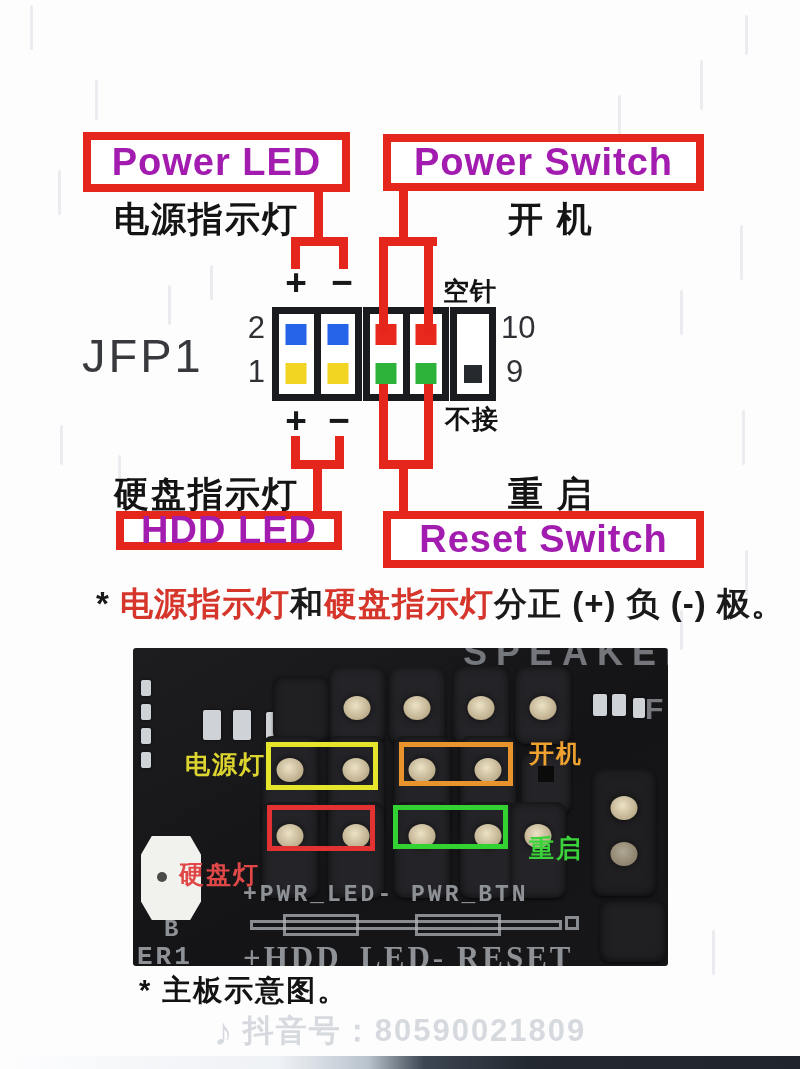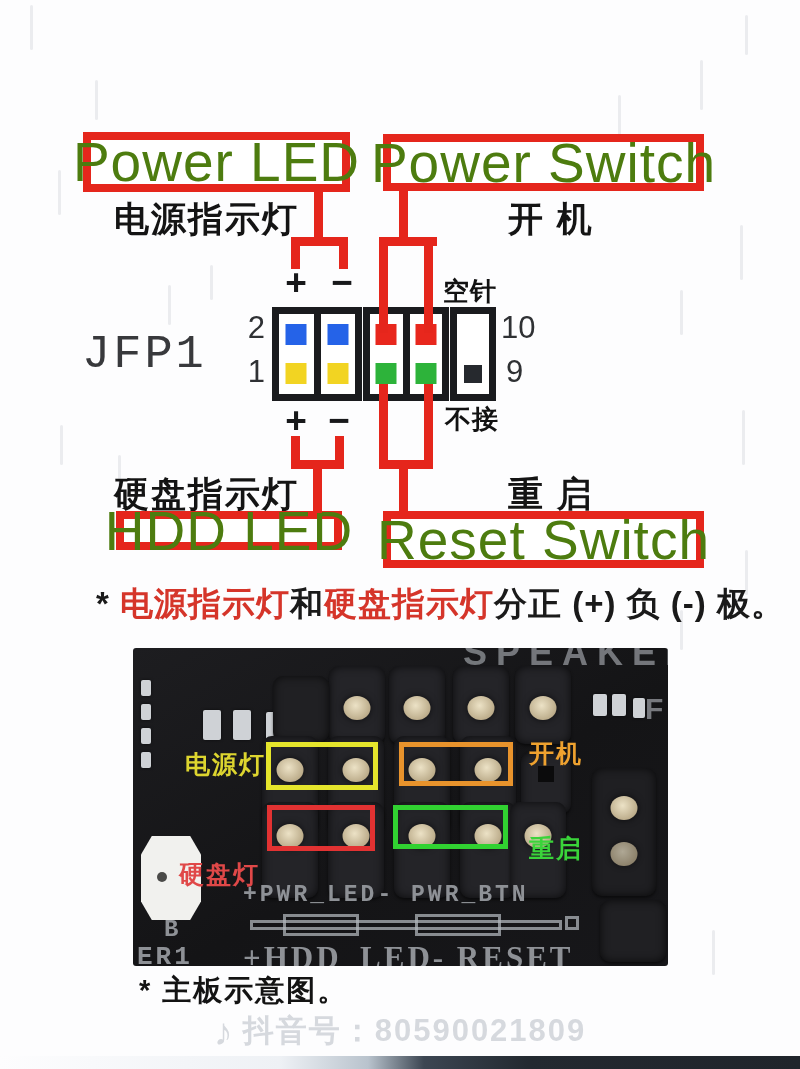--- a/index.html
+++ b/index.html
@@ -11,33 +11,33 @@
   }
   .artifact{position:absolute; background:rgba(140,150,162,0.16); width:3px; border-radius:2px;}
   .title{
     position:absolute; left:0; right:0; top:44px; text-align:center;
     font-size:58px; font-weight:700; letter-spacing:4px;
   }
   .redbox{
     position:absolute; background:#fff; border:8px solid #e5261c;
     display:flex; align-items:center; justify-content:center; box-sizing:border-box;
   }
-  .eng{font-size:55px; font-weight:400; color:#4d7c0f; letter-spacing:1px; white-space:nowrap;}
+  .eng{font-size:38px; font-weight:700; color:#a21caf; letter-spacing:1px; white-space:nowrap;}
   .zh-label{position:absolute; font-size:35px; font-weight:600; color:#141414; letter-spacing:2px; white-space:nowrap;}
   .wire{position:absolute; z-index:5;}
   .pin-group{position:absolute; background:#fff; border:7px solid #1a1b1e; display:flex; box-sizing:border-box; z-index:2;}
   .cell{flex:1; position:relative;}
   .cell + .cell{border-left:7px solid #1a1b1e;}
   .sq{position:absolute; left:50%; transform:translateX(-50%); width:21px; height:21px;}
   .sq.top{top:10px;} .sq.bot{top:49px;}
   .sq.dark{width:18px; height:18px; top:51px;}
   .pm{position:absolute; width:44px; text-align:center; font-size:37px; font-weight:700; color:#17181a;}
   .pin-num{position:absolute; font-size:31px; font-weight:400; color:#2f3134;}
   .small-zh{position:absolute; font-size:26px; font-weight:600; color:#121212; letter-spacing:1px;}
-  .jfp1{position:absolute; left:82px; top:328px; font-size:47px; letter-spacing:3px; color:#38393c; font-weight:400;font-family:Liberation Mono, monospace;}
+  .jfp1{position:absolute; left:82px; top:328px; font-size:47px; letter-spacing:3px; color:#38393c; font-weight:400;}
   .note{position:absolute; left:96px; top:582px; font-size:33px; font-weight:600; letter-spacing:1px; white-space:nowrap;}
   .note .red{color:#d5352a;}
   
   .photo{
     position:absolute; left:133px; top:648px; width:535px; height:318px;
     background:linear-gradient(150deg,#1d1d20 0%,#141416 55%,#17171a 100%);
     border-radius:3px; overflow:hidden;
   }
   .speaker-cut{position:absolute; left:330px; top:-16px; font-size:36px; font-weight:600;
     color:#85888d; letter-spacing:9px; opacity:.85;}

